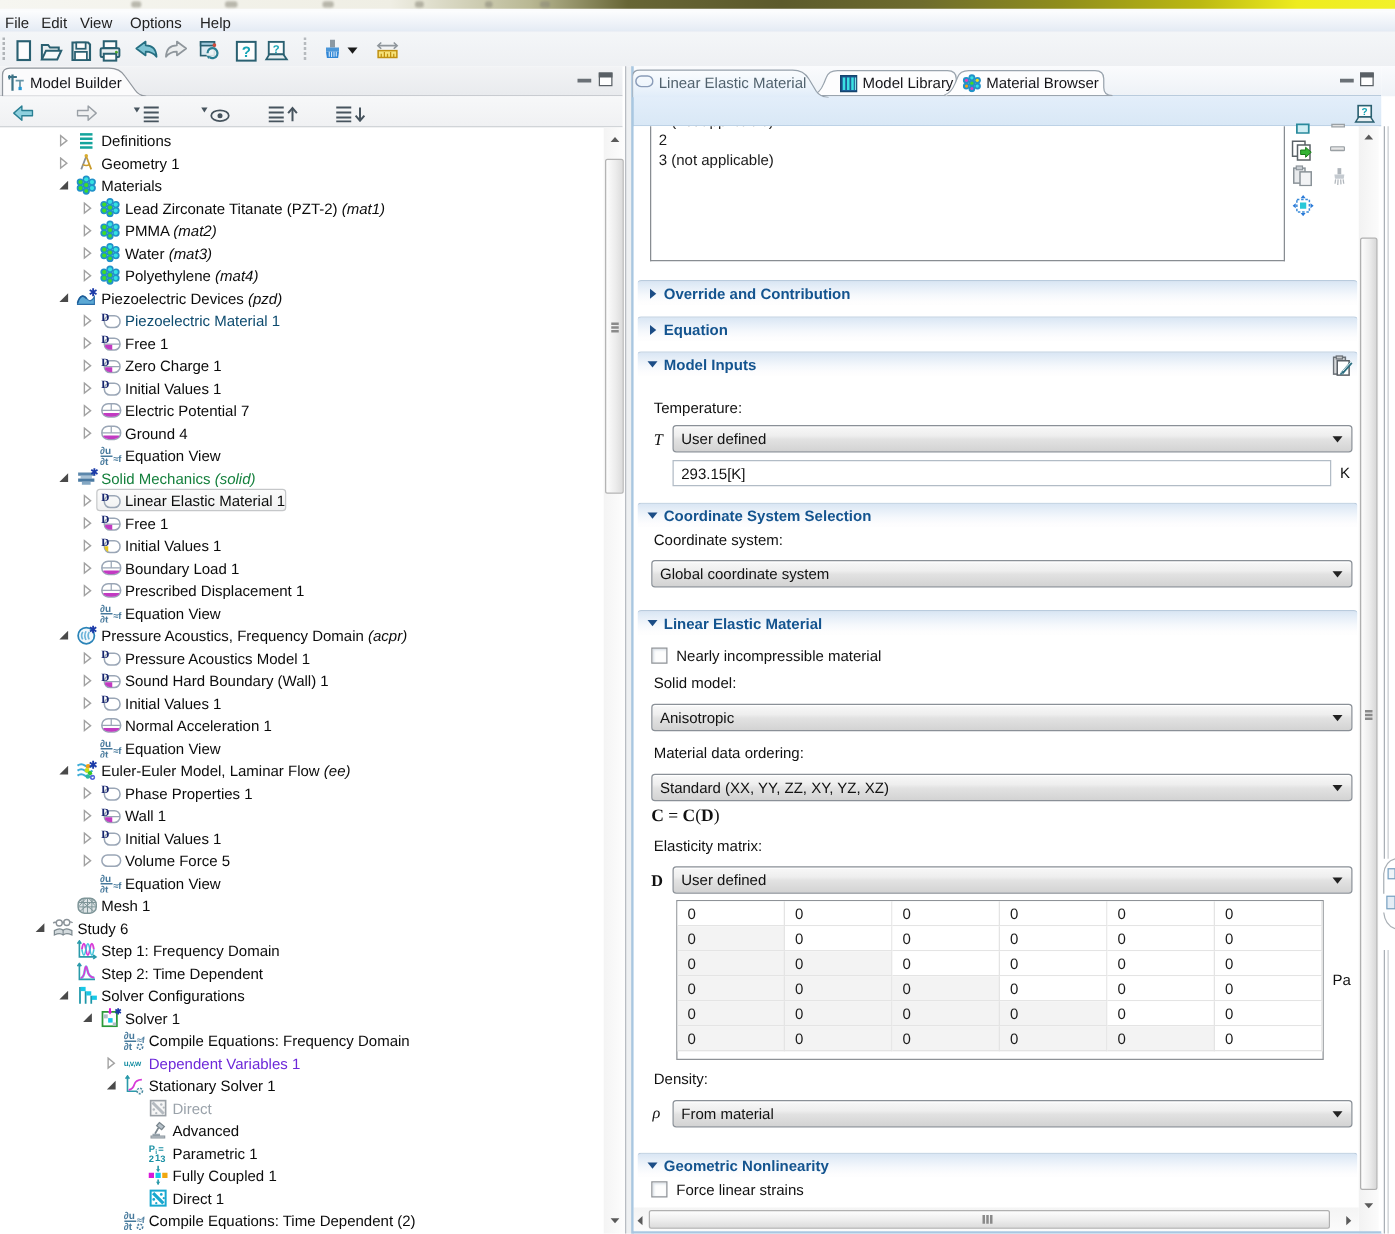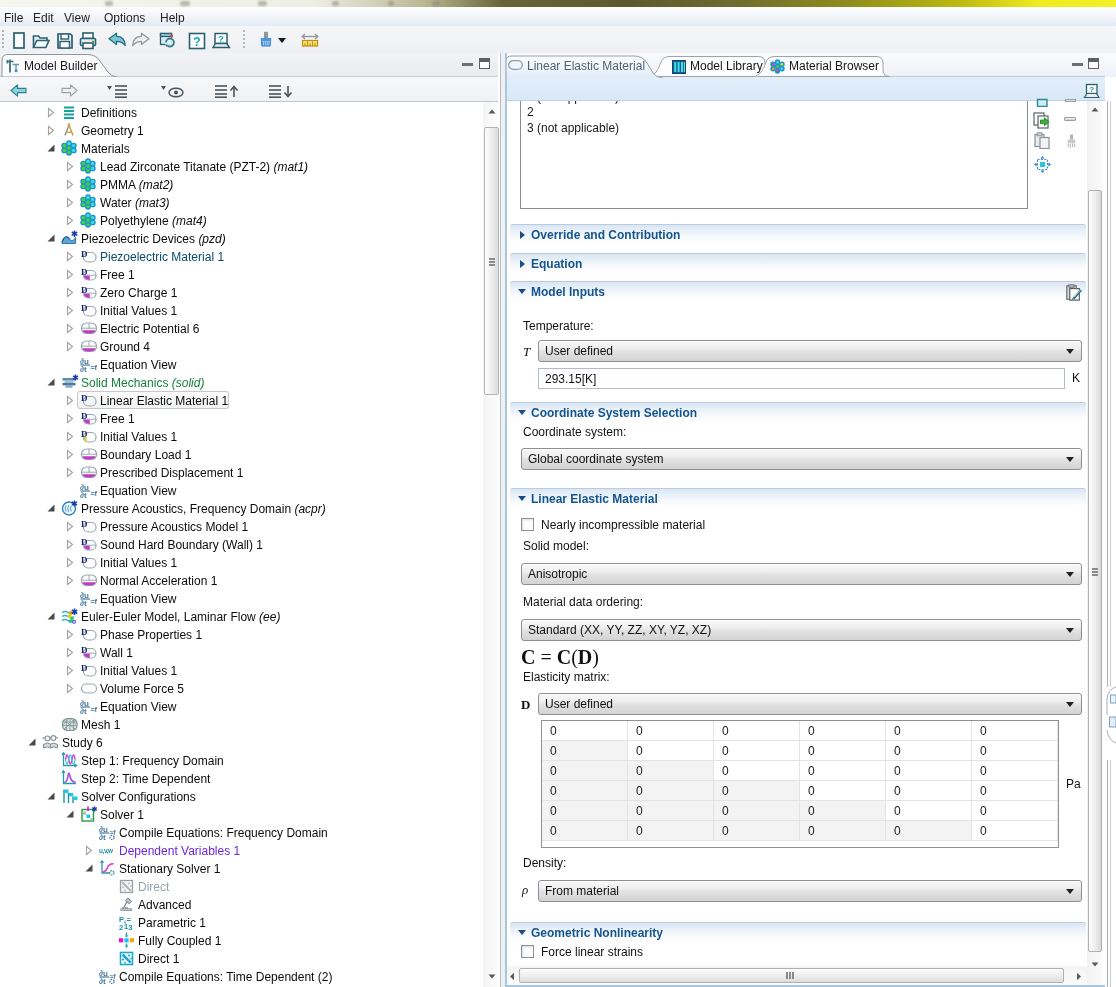--- a/index.html
+++ b/index.html
@@ -433,21 +433,21 @@
     <path d="M1.5 1.5 L6.5 5.5 L1.5 9.5 Z" fill="#fff" stroke="#a2a2a2" stroke-width="1.1"></path>
   </svg>
 <div class="abs" style="left:80px;top:320px;width:18px;height:16px;">
     <svg width="18" height="16" viewBox="0 0 18 16">
       <rect x="1.5" y="3" width="15" height="10.5" rx="5" fill="none" stroke="#9aa6b6" stroke-width="1.2"></rect>
       <line x1="1.5" y1="8.2" x2="16.5" y2="8.2" stroke="#9aa6b6" stroke-width="1"></line>
       <line x1="9" y1="3" x2="9" y2="8.2" stroke="#9aa6b6" stroke-width="1"></line>
       <path d="M2.5 11 Q4 13.4 9 13.4 Q14 13.4 15.5 11 L15 10.3 L3 10.3 Z" fill="#c23ac2"></path>
     </svg>
   </div>
-<div class="lbl" style="left:100px;top:321.5px;color:#0b0b0b;">Electric Potential 6</div>
+<div class="lbl" style="left:100px;top:321.5px;color:#0b0b0b;">Electric Potential 7</div>
 <svg class="abs" style="left:66px;top:340.5px;" width="8" height="11" viewBox="0 0 8 11">
     <path d="M1.5 1.5 L6.5 5.5 L1.5 9.5 Z" fill="#fff" stroke="#a2a2a2" stroke-width="1.1"></path>
   </svg>
 <div class="abs" style="left:80px;top:338px;width:18px;height:16px;">
     <svg width="18" height="16" viewBox="0 0 18 16">
       <rect x="1.5" y="3" width="15" height="10.5" rx="5" fill="none" stroke="#9aa6b6" stroke-width="1.2"></rect>
       <line x1="1.5" y1="8.2" x2="16.5" y2="8.2" stroke="#9aa6b6" stroke-width="1"></line>
       <line x1="9" y1="3" x2="9" y2="8.2" stroke="#9aa6b6" stroke-width="1"></line>
       <path d="M2.5 11 Q4 13.4 9 13.4 Q14 13.4 15.5 11 L15 10.3 L3 10.3 Z" fill="#c23ac2"></path>
     </svg>
@@ -1071,21 +1071,21 @@
 <div class="lbl" style="left:523px;top:539px;">Solid model:</div>
 <div class="combo" style="left:521px;top:563px;width:561px;height:22px;">
     <div class="ct">Anisotropic</div>
     <div class="ca"></div>
   </div>
 <div class="lbl" style="left:523px;top:595px;">Material data ordering:</div>
 <div class="combo" style="left:521px;top:619px;width:561px;height:22px;">
     <div class="ct">Standard (XX, YY, ZZ, XY, YZ, XZ)</div>
     <div class="ca"></div>
   </div>
-<div class="lbl" style="left:521px;top:646px;font-family:'Liberation Serif';font-size:20px;"><b>C</b> = <b>C</b>(<b>D</b>)</div>
+<div class="lbl" style="left:521px;top:646px;font-family:'Liberation Serif';font-size:14px;"><b>C</b> = <b>C</b>(<b>D</b>)</div>
 <div class="lbl" style="left:523px;top:670px;">Elasticity matrix:</div>
 <div class="lbl" style="left:521px;top:697px;font-family:'Liberation Serif';font-size:13px;font-weight:bold;">D</div>
 <div class="combo" style="left:538px;top:693px;width:544px;height:22px;">
     <div class="ct">User defined</div>
     <div class="ca"></div>
   </div>
 <div class="abs" style="left:541px;top:720px;width:518px;height:128px;border:1px solid #8e9297;background:#fff;"></div>
 <div class="abs" style="left:542px;top:721px;width:86px;height:20px;background:#fff;border-right:1px solid #e4e4e4;border-bottom:1px solid #e4e4e4;">
     <span style="position:absolute;left:8px;top:3px;font-size:12px;">0</span>
   </div>

